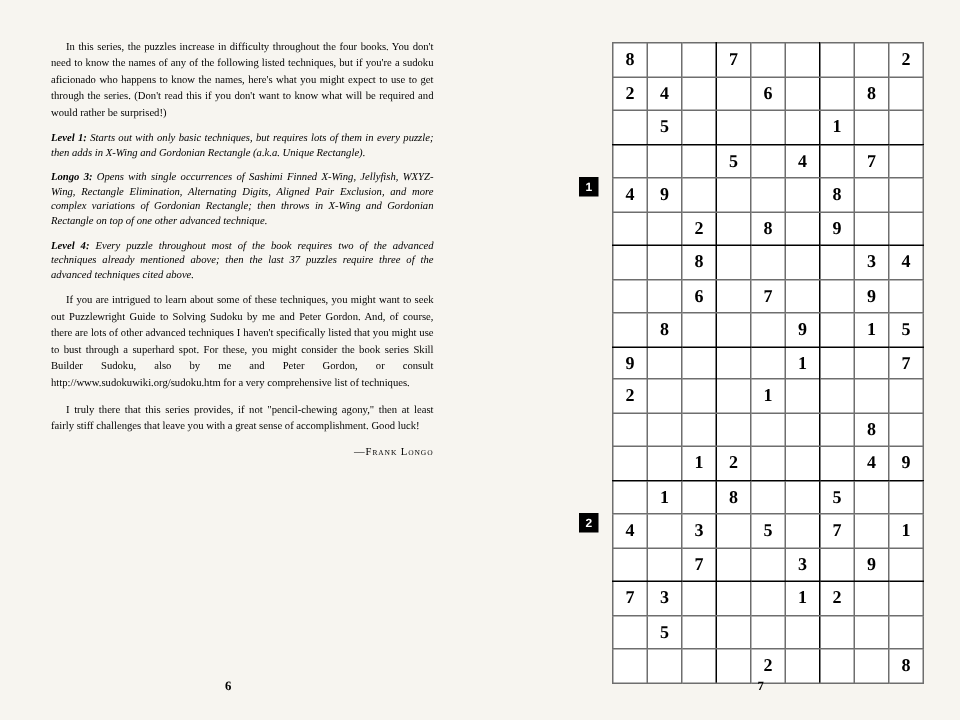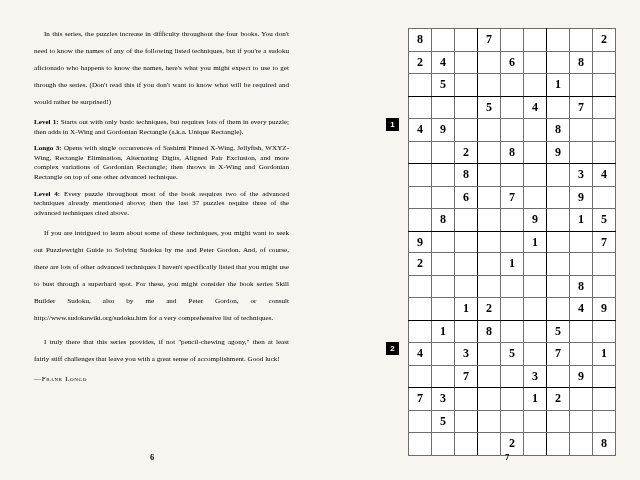--- a/index.html
+++ b/index.html
@@ -23,37 +23,39 @@
   .left-col {
     position: absolute;
     left: 34px;
     top: 26px;
     width: 255px;
     height: 410px;
   }
   p.body-text {
     margin: 0 0 7px 0;
     font-size: 7.1px;
-    line-height: 17px;
+    line-height: 11px;
     text-align: justify;
     text-indent: 10px;
   }
   p.level {
     margin: 0 0 7px 0;
     font-size: 7.1px;
     line-height: 9.6px;
     text-align: justify;
     text-indent: 0;
+    font-style: italic;
   }
   .lvl-label {
     font-weight: bold;
   }
   .sig {
     margin: 2px 0 0 0;
     font-size: 7.1px;
+    text-align: right;
     letter-spacing: 0.6px;
     font-variant: small-caps;
   }
   .folio {
     position: absolute;
     font-size: 8.5px;
     font-weight: bold;
     color: #000;
   }
   .folio-left {

